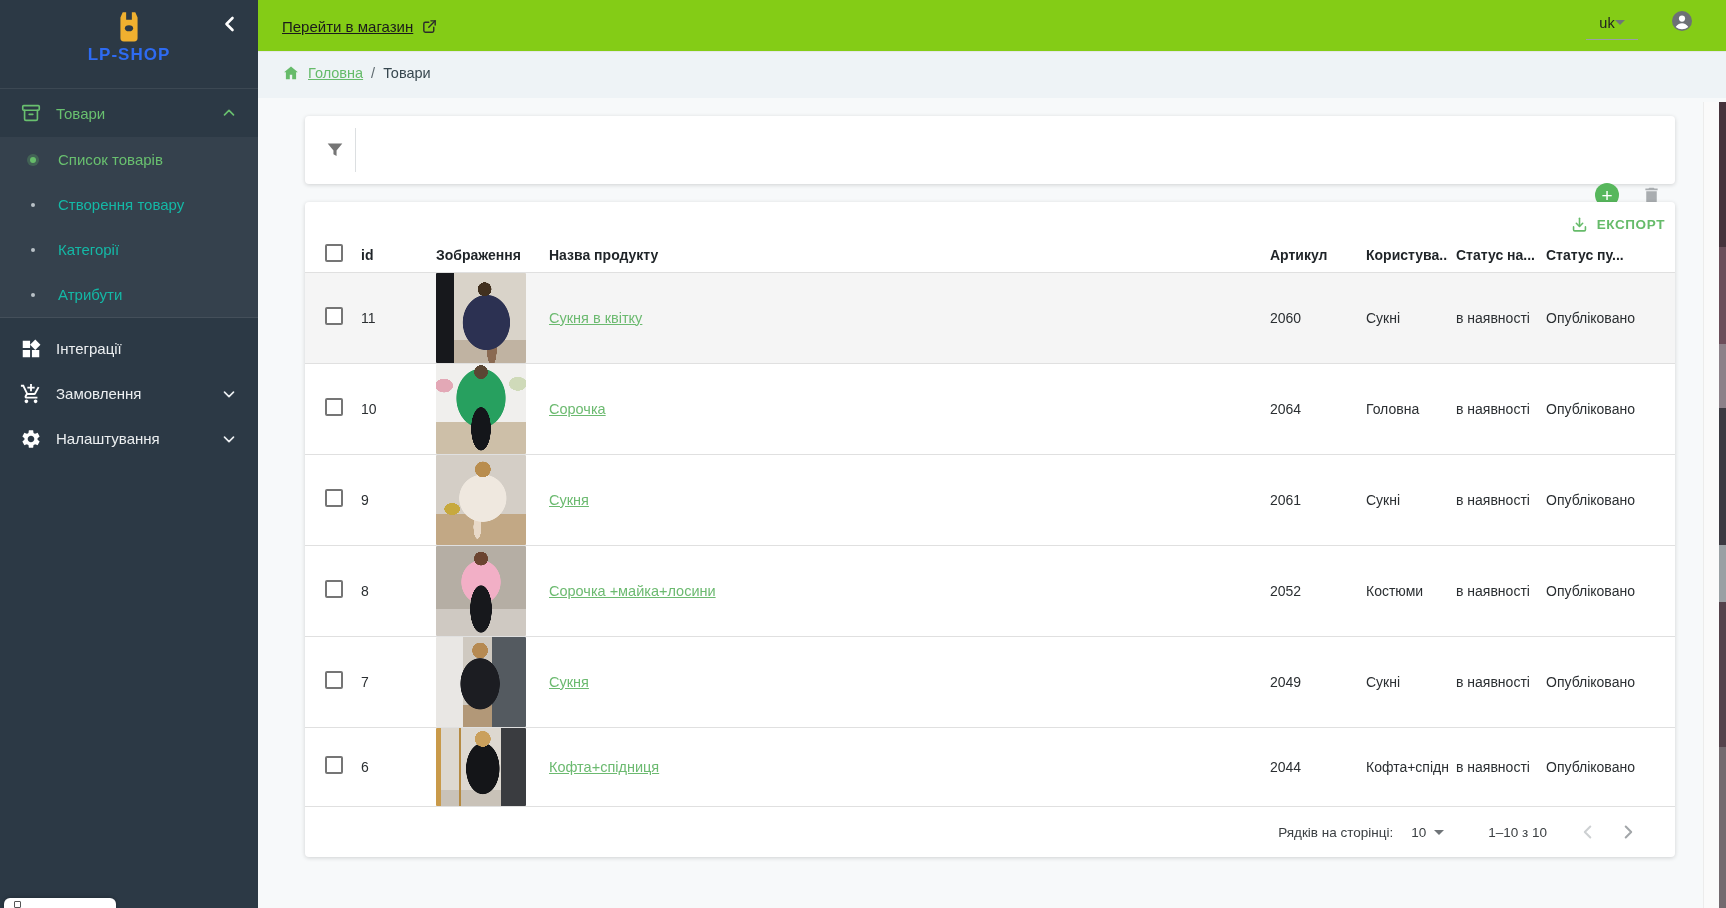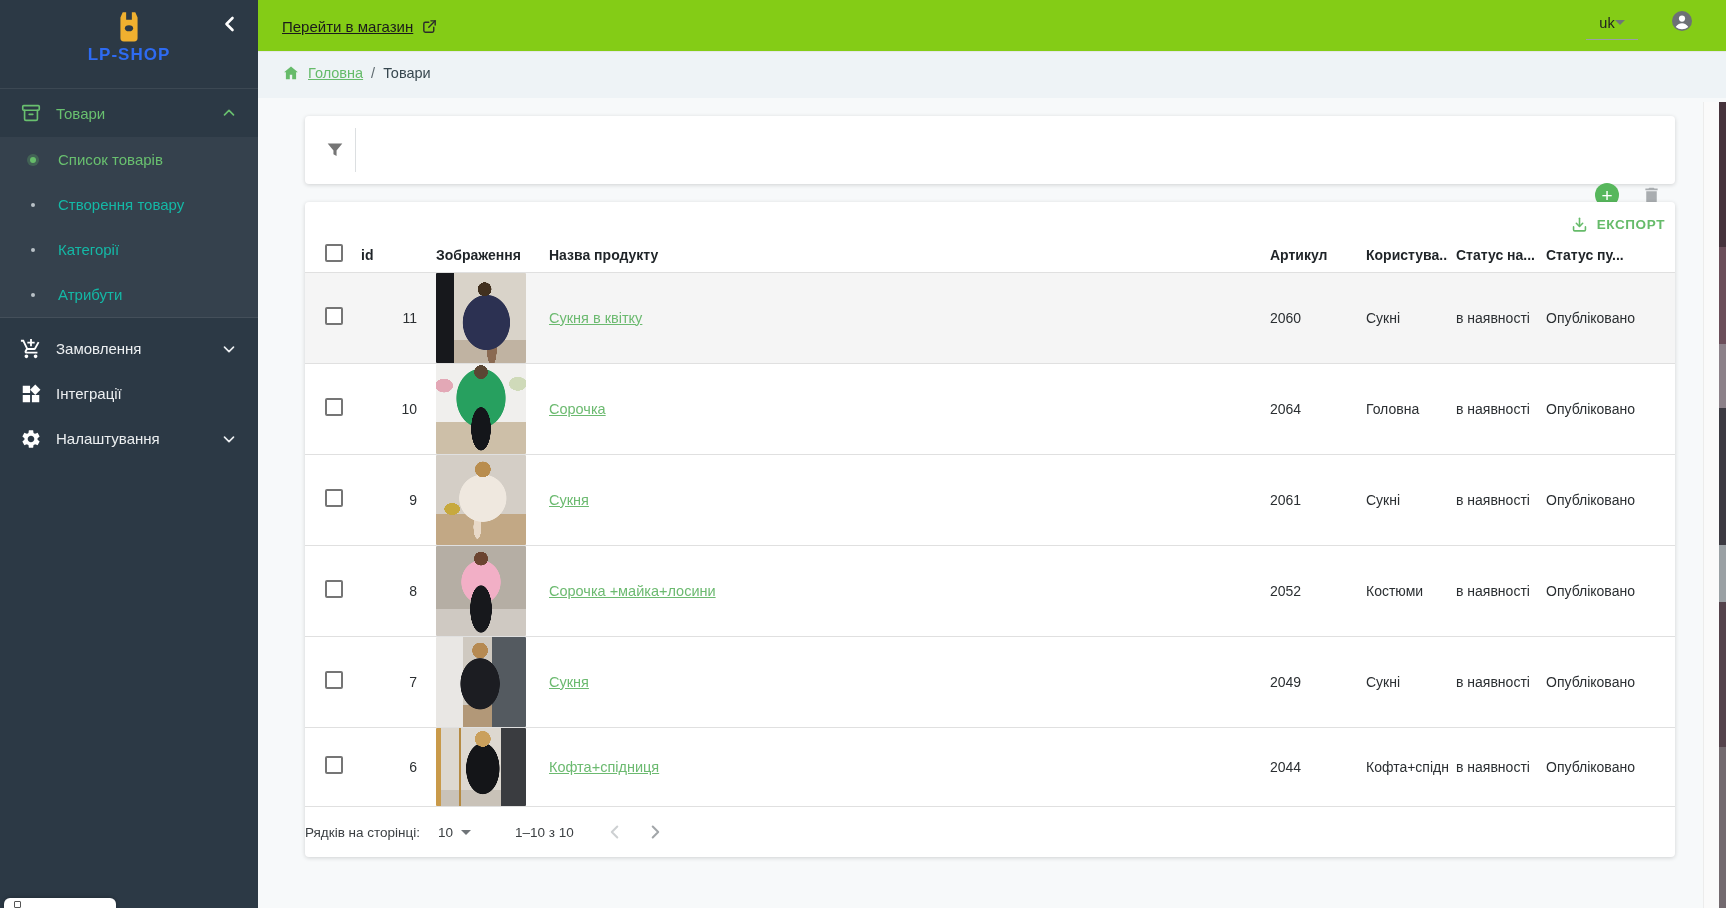--- a/index.html
+++ b/index.html
@@ -64,21 +64,21 @@
   table.grid { width:1370px; border-collapse:collapse; table-layout:fixed; }
   .grid col.c1{width:56px} .grid col.c2{width:56px} .grid col.c3{width:122px} .grid col.c4{width:723px}
   .grid col.c5{width:96px} .grid col.c6{width:90px} .grid col.c7{width:90px} .grid col.c8{width:137px}
   .grid th { height:34px; font-size:14px; font-weight:bold; color:#1f2428; text-align:left; vertical-align:middle; white-space:nowrap; overflow:hidden; }
   .grid td { vertical-align:middle; font-size:14px; color:#2b2f32; white-space:nowrap; overflow:hidden; }
   .grid tbody tr { height:91px; border-top:1px solid #e0e0e0; }
   .grid tbody tr:last-child { height:79px; }
   .grid tbody tr.hl { background:#f5f5f5; }
   .cell-check { padding-left:20px; }
   .checkbox { display:inline-block; width:18px; height:18px; border:2px solid #757575; border-radius:2px; background:#fff; cursor:pointer; }
-  .c-id { text-align:right; }
+  .c-id { text-align:left; }
   .c-img-td { padding-left:19px; }
   .c-name-td { padding-left:10px; }
   .pad8 { padding-left:8px; }
   .plink { color:#6cba70; text-decoration:underline; cursor:pointer; font-size:14.5px; }
 
   .pimg { width:90px; height:100%; min-height:77px; border-radius:1px; }
   tr .pimg { height:90px; } tr:last-child .pimg { height:78px; }
   .img-11 { background:
     radial-gradient(circle 7px at 54% 18%, #41301f 97%, transparent),
     radial-gradient(ellipse 24px 28px at 56% 55%, #2c3152 97%, transparent),
@@ -109,21 +109,21 @@
     linear-gradient(90deg, #e9e7e4 0 30%, rgba(0,0,0,0) 30%),
     linear-gradient(90deg, rgba(0,0,0,0) 0 62%, #545a60 62%),
     linear-gradient(180deg, #cfc9c0 0 76%, #b29878 76% 100%); }
   .img-6 { background:
     radial-gradient(circle 8px at 52% 14%, #caa05c 97%, transparent),
     radial-gradient(ellipse 17px 26px at 52% 52%, #141518 97%, transparent),
     linear-gradient(90deg, #c99a4a 0 6%, rgba(0,0,0,0) 6% 26%, #b58a42 26% 28%, rgba(0,0,0,0) 28%),
     linear-gradient(90deg, rgba(0,0,0,0) 0 72%, #3a3c40 72%),
     linear-gradient(180deg, #ddd8d0 0 80%, #c9c2b8 80% 100%); }
 
-  .pagination { height:51px; border-top:1px solid #e0e0e0; display:flex; align-items:center; justify-content:flex-start; padding-right:36px; font-size:13.5px; color:#3c4043; }
+  .pagination { height:51px; border-top:1px solid #e0e0e0; display:flex; align-items:center; justify-content:flex-end; padding-right:36px; font-size:13.5px; color:#3c4043; }
   .pg-label { margin-right:18px; }
   .pg-select { display:flex; align-items:center; gap:8px; cursor:pointer; margin-right:44px; }
   .pg-range { margin-right:30px; }
   .pg-chev { width:22px; height:22px; cursor:pointer; }
   .pg-chev.prev { color:#cdd0d2; margin-right:18px; }
   .pg-chev.next { color:#a2a6a9; }
 
   
   .gutter-light { position:absolute; left:1703px; top:102px; width:16px; height:806px; background:#fafafa; border-left:1px solid #ececec; z-index:2;}
   .gutter-dark { position:absolute; left:1719px; top:102px; width:7px; height:806px; z-index:2;
@@ -193,36 +193,36 @@
           </span>
         <span>Атрибути</span>
       </div>
     </div>
 
     <div class="nav-gap"></div>
 
     <div class="nav-item">
       <span class="nav-ico">
         <svg width="22" height="22" viewBox="0 0 24 24" fill="currentColor">
+            <path d="M13 13v8h8v-8h-8zM3 21h8v-8H3v8zM3 3v8h8V3H3zm13.66-1.31L11 7.34 16.66 13l5.66-5.66-5.66-5.65z"></path>
+          </svg>
+      </span>
+      <span class="nav-label">Інтеграції</span>
+    </div>
+
+    <div class="nav-item">
+      <span class="nav-ico">
+        <svg width="22" height="22" viewBox="0 0 24 24" fill="currentColor">
             <path d="M11 9h2V6h3V4h-3V1h-2v3H8v2h3v3zm-4 9c-1.1 0-1.99.9-1.99 2S5.9 22 7 22s2-.9 2-2-.9-2-2-2zm10 0c-1.1 0-1.99.9-1.99 2s.89 2 1.99 2 2-.9 2-2-.9-2-2-2zm-9.83-3.25.03-.12.9-1.63h7.45c.75 0 1.41-.41 1.75-1.03l3.86-7.01L19.42 4h-.01l-1.1 2-2.76 5H8.53l-.13-.27L6.16 6l-.95-2-.94-2H1v2h2l3.6 7.59-1.35 2.45c-.16.28-.25.61-.25.96 0 1.1.9 2 2 2h12v-2H7.42c-.13 0-.25-.11-.25-.25z"></path>
           </svg>
       </span>
       <span class="nav-label">Замовлення</span>
       <svg class="chev" viewBox="0 0 24 24" fill="none" stroke="currentColor" stroke-width="2.2" stroke-linecap="round" stroke-linejoin="round">
           <polyline points="6,9.5 12,15.5 18,9.5"></polyline>
         </svg>
-    </div>
-
-    <div class="nav-item">
-      <span class="nav-ico">
-        <svg width="22" height="22" viewBox="0 0 24 24" fill="currentColor">
-            <path d="M13 13v8h8v-8h-8zM3 21h8v-8H3v8zM3 3v8h8V3H3zm13.66-1.31L11 7.34 16.66 13l5.66-5.66-5.66-5.65z"></path>
-          </svg>
-      </span>
-      <span class="nav-label">Інтеграції</span>
     </div>
 
     <div class="nav-item">
       <span class="nav-ico">
         <svg width="22" height="22" viewBox="0 0 24 24" fill="currentColor">
             <path d="M19.14 12.94c.04-.3.06-.61.06-.94 0-.32-.02-.64-.07-.94l2.03-1.58c.18-.14.23-.41.12-.61l-1.92-3.32c-.12-.22-.37-.29-.59-.22l-2.39.96c-.5-.38-1.03-.7-1.62-.94l-.36-2.54c-.04-.24-.24-.41-.48-.41h-3.84c-.24 0-.43.17-.47.41l-.36 2.54c-.59.24-1.13.57-1.62.94l-2.39-.96c-.22-.08-.47 0-.59.22L2.74 8.87c-.12.21-.08.47.12.61l2.03 1.58c-.05.3-.09.63-.09.94s.02.64.07.94l-2.03 1.58c-.18.14-.23.41-.12.61l1.92 3.32c.12.22.37.29.59.22l2.39-.96c.5.38 1.03.7 1.62.94l.36 2.54c.05.24.24.41.48.41h3.84c.24 0 .44-.17.47-.41l.36-2.54c.59-.24 1.13-.56 1.62-.94l2.39.96c.22.08.47 0 .59-.22l1.92-3.32c.12-.22.07-.47-.12-.61l-2.01-1.58zM12 15.6c-1.98 0-3.6-1.62-3.6-3.6s1.62-3.6 3.6-3.6 3.6 1.62 3.6 3.6-1.62 3.6-3.6 3.6z"></path>
           </svg>
       </span>
       <span class="nav-label">Налаштування</span>
       <svg class="chev" viewBox="0 0 24 24" fill="none" stroke="currentColor" stroke-width="2.2" stroke-linecap="round" stroke-linejoin="round">

